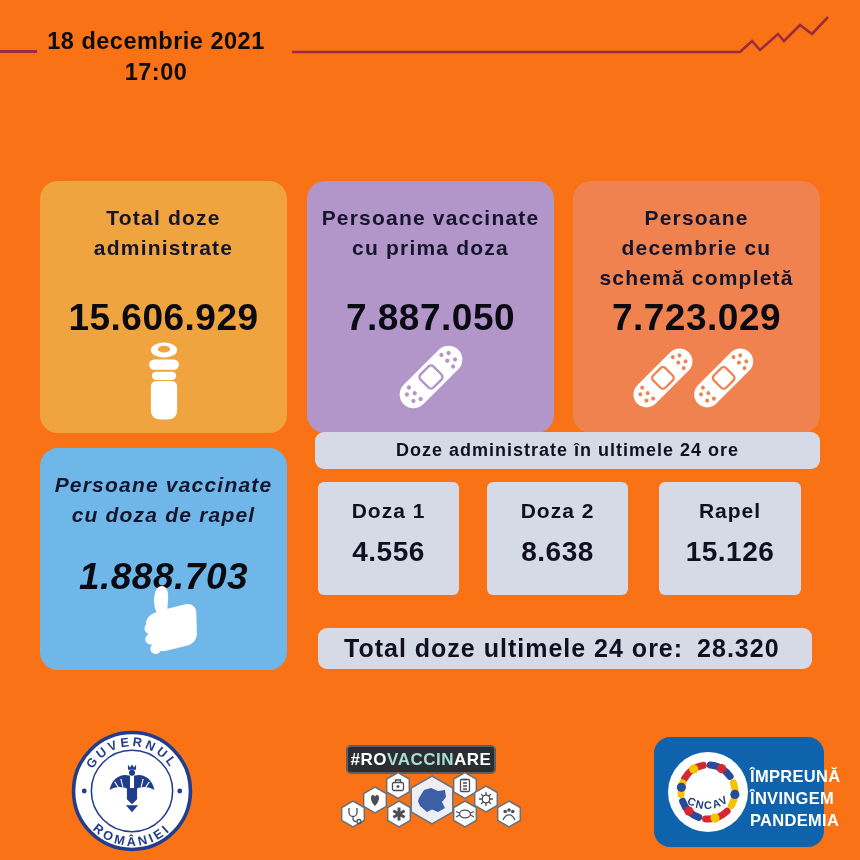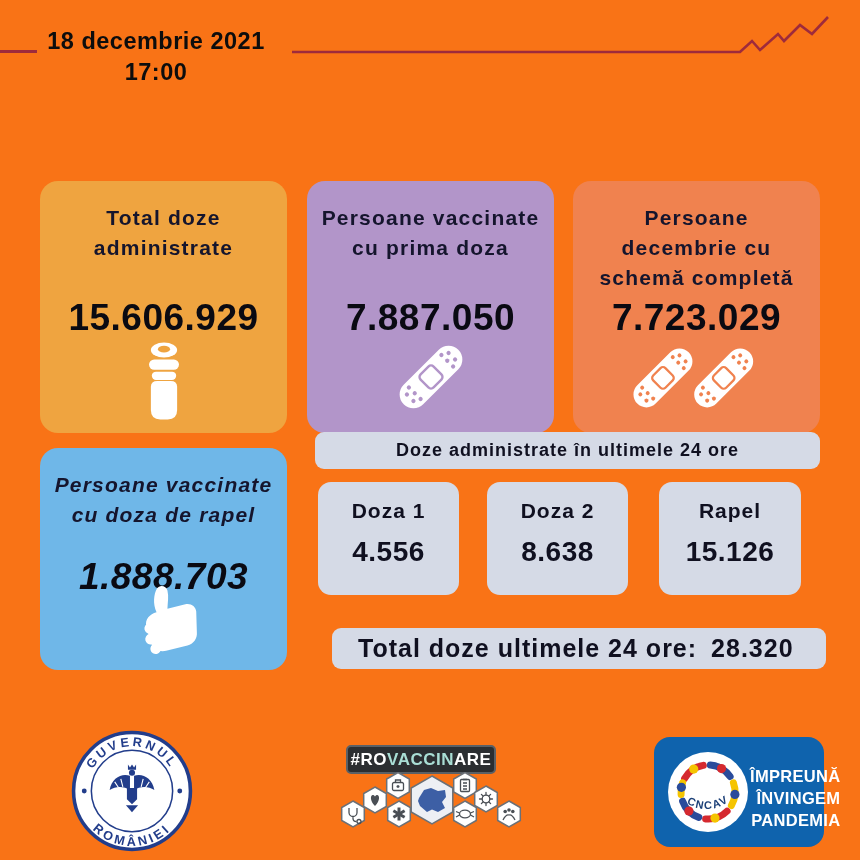--- a/index.html
+++ b/index.html
@@ -20,39 +20,39 @@
   .card-booster{left:40px;top:428px;background:#6fb7e8;height:222px;font-style:italic;}
   .card-title{padding:22px 14px 0 14px;font-size:21px;font-weight:bold;letter-spacing:1.2px;line-height:1.42;}
   .card-value{position:absolute;top:116px;left:0;width:100%;font-size:37px;font-weight:bold;color:#0a0a12;letter-spacing:0.5px;}
   .card-booster .card-value{top:108px;}
   .card-icon{position:absolute;bottom:10px;left:0;width:100%;display:flex;justify-content:center;}
 
   
   .panel{position:absolute;background:#d5dae6;border-radius:9px;color:#101020;}
   .panel-header{left:315px;top:432px;width:505px;height:37px;display:flex;align-items:center;justify-content:center;
                 font-size:18px;font-weight:bold;letter-spacing:1px;}
-  .dose-box{top:482px;width:141px;height:113px;border-radius:13px;text-align:center;}
+  .dose-box{top:482px;width:141px;height:113px;border-radius:6px;text-align:center;}
   .dose-box .dose-label{margin-top:17px;font-size:21px;font-weight:bold;letter-spacing:1px;}
   .dose-box .dose-value{margin-top:13px;font-size:28px;font-weight:bold;letter-spacing:0.5px;}
   .box-1{left:318px;}.box-2{left:487px;}.box-3{left:659px;width:142px;}
-  .total-bar{left:332px;top:628px;width:494px;height:41px;border-radius:9px;display:flex;align-items:center;
+  .total-bar{left:318px;top:628px;width:494px;height:41px;border-radius:9px;display:flex;align-items:center;
              box-sizing:border-box;padding-left:26px;font-size:25px;font-weight:bold;letter-spacing:1px;}
   .total-bar .total-value{margin-left:14px;}
 
   
   .seal{position:absolute;left:70px;top:729px;}
   .rovacc{position:absolute;left:336px;top:745px;width:192px;}
   .rovacc-badge{position:relative;left:10px;width:146px;height:25px;background:#2b2e31;border:2px solid #5a6066;
                 border-radius:5px;display:flex;align-items:center;justify-content:center;
                 font-size:17px;font-weight:bold;color:#fff;letter-spacing:0.5px;}
   .rovacc-teal{color:#a9ded5;}
   .hex-cluster{position:relative;left:0;top:-2px;}
   .cncav{position:absolute;left:654px;top:737px;width:170px;height:110px;background:#0f63ad;border-radius:16px;}
   .cncav-text{position:absolute;left:96px;top:29px;color:#ffffff;font-size:16.5px;font-weight:bold;
-              line-height:1.32;letter-spacing:0.3px;text-align:right;}
+              line-height:1.32;letter-spacing:0.3px;}
 </style>
 </head>
 <body>
 
 <div class="canvas">
 
   <div class="left-rule"></div>
   <div class="date-block">
     <div>18 decembrie 2021</div>
     <div>17:00</div>

